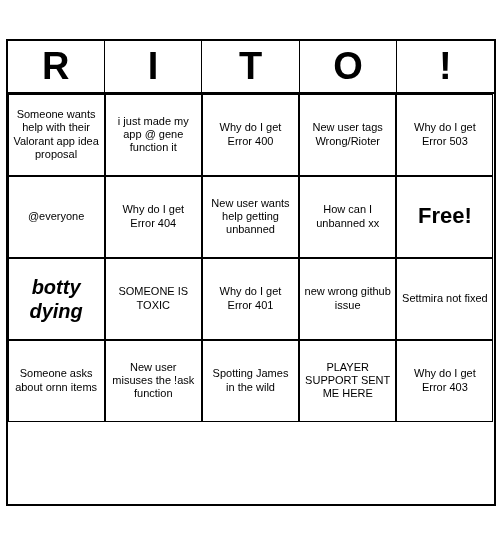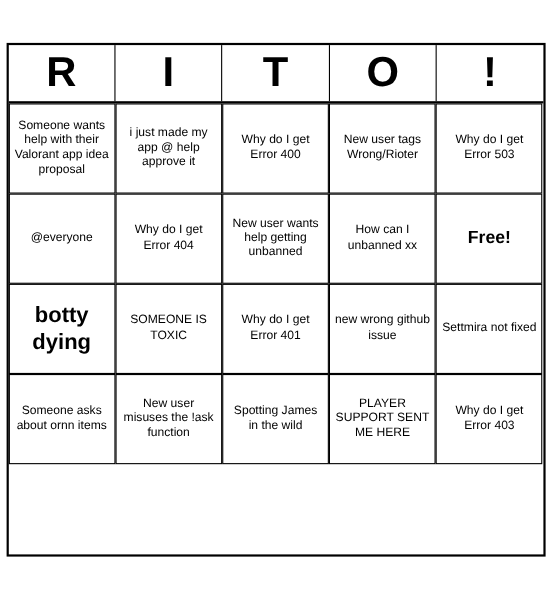--- a/index.html
+++ b/index.html
@@ -44,46 +44,47 @@
       min-height: 82px;
       display: flex;
       align-items: center;
       justify-content: center;
       text-align: center;
       font-size: 11px;
       line-height: 1.2;
       position: relative;
     }
     .bingo-cell.free {
-      font-size: 16px;
+      font-size: 22px;
       font-weight: bold;
     }
     .bingo-cell.large-text {
       font-size: 20px;
       font-weight: bold;
+      font-style: italic;
     }
     .bingo-cell.italic-small {
       font-style: italic;
       font-size: 10px;
     }
   </style>
 </head>
 <body>
 
 <div class="bingo-card">
   <div class="bingo-header">
   <div class="bingo-header-cell">R</div>
       <div class="bingo-header-cell">I</div>
       <div class="bingo-header-cell">T</div>
       <div class="bingo-header-cell">O</div>
       <div class="bingo-header-cell">!</div>
     </div>
   <div class="bingo-grid">
   <div class="bingo-cell">Someone wants help with their Valorant app idea proposal</div>
-      <div class="bingo-cell">i just made my app @ help approve it</div>
+      <div class="bingo-cell">i just made my app @ gene function it</div>
       <div class="bingo-cell">Why do I get Error 400</div>
       <div class="bingo-cell">New user tags Wrong/Rioter</div>
       <div class="bingo-cell">Why do I get Error 503</div>
       <div class="bingo-cell">@everyone</div>
       <div class="bingo-cell">Why do I get Error 404</div>
       <div class="bingo-cell">New user wants help getting unbanned</div>
       <div class="bingo-cell">How can I unbanned xx</div>
       <div class="bingo-cell free">Free!</div>
       <div class="bingo-cell large-text">botty dying</div>
       <div class="bingo-cell">SOMEONE IS TOXIC</div>

